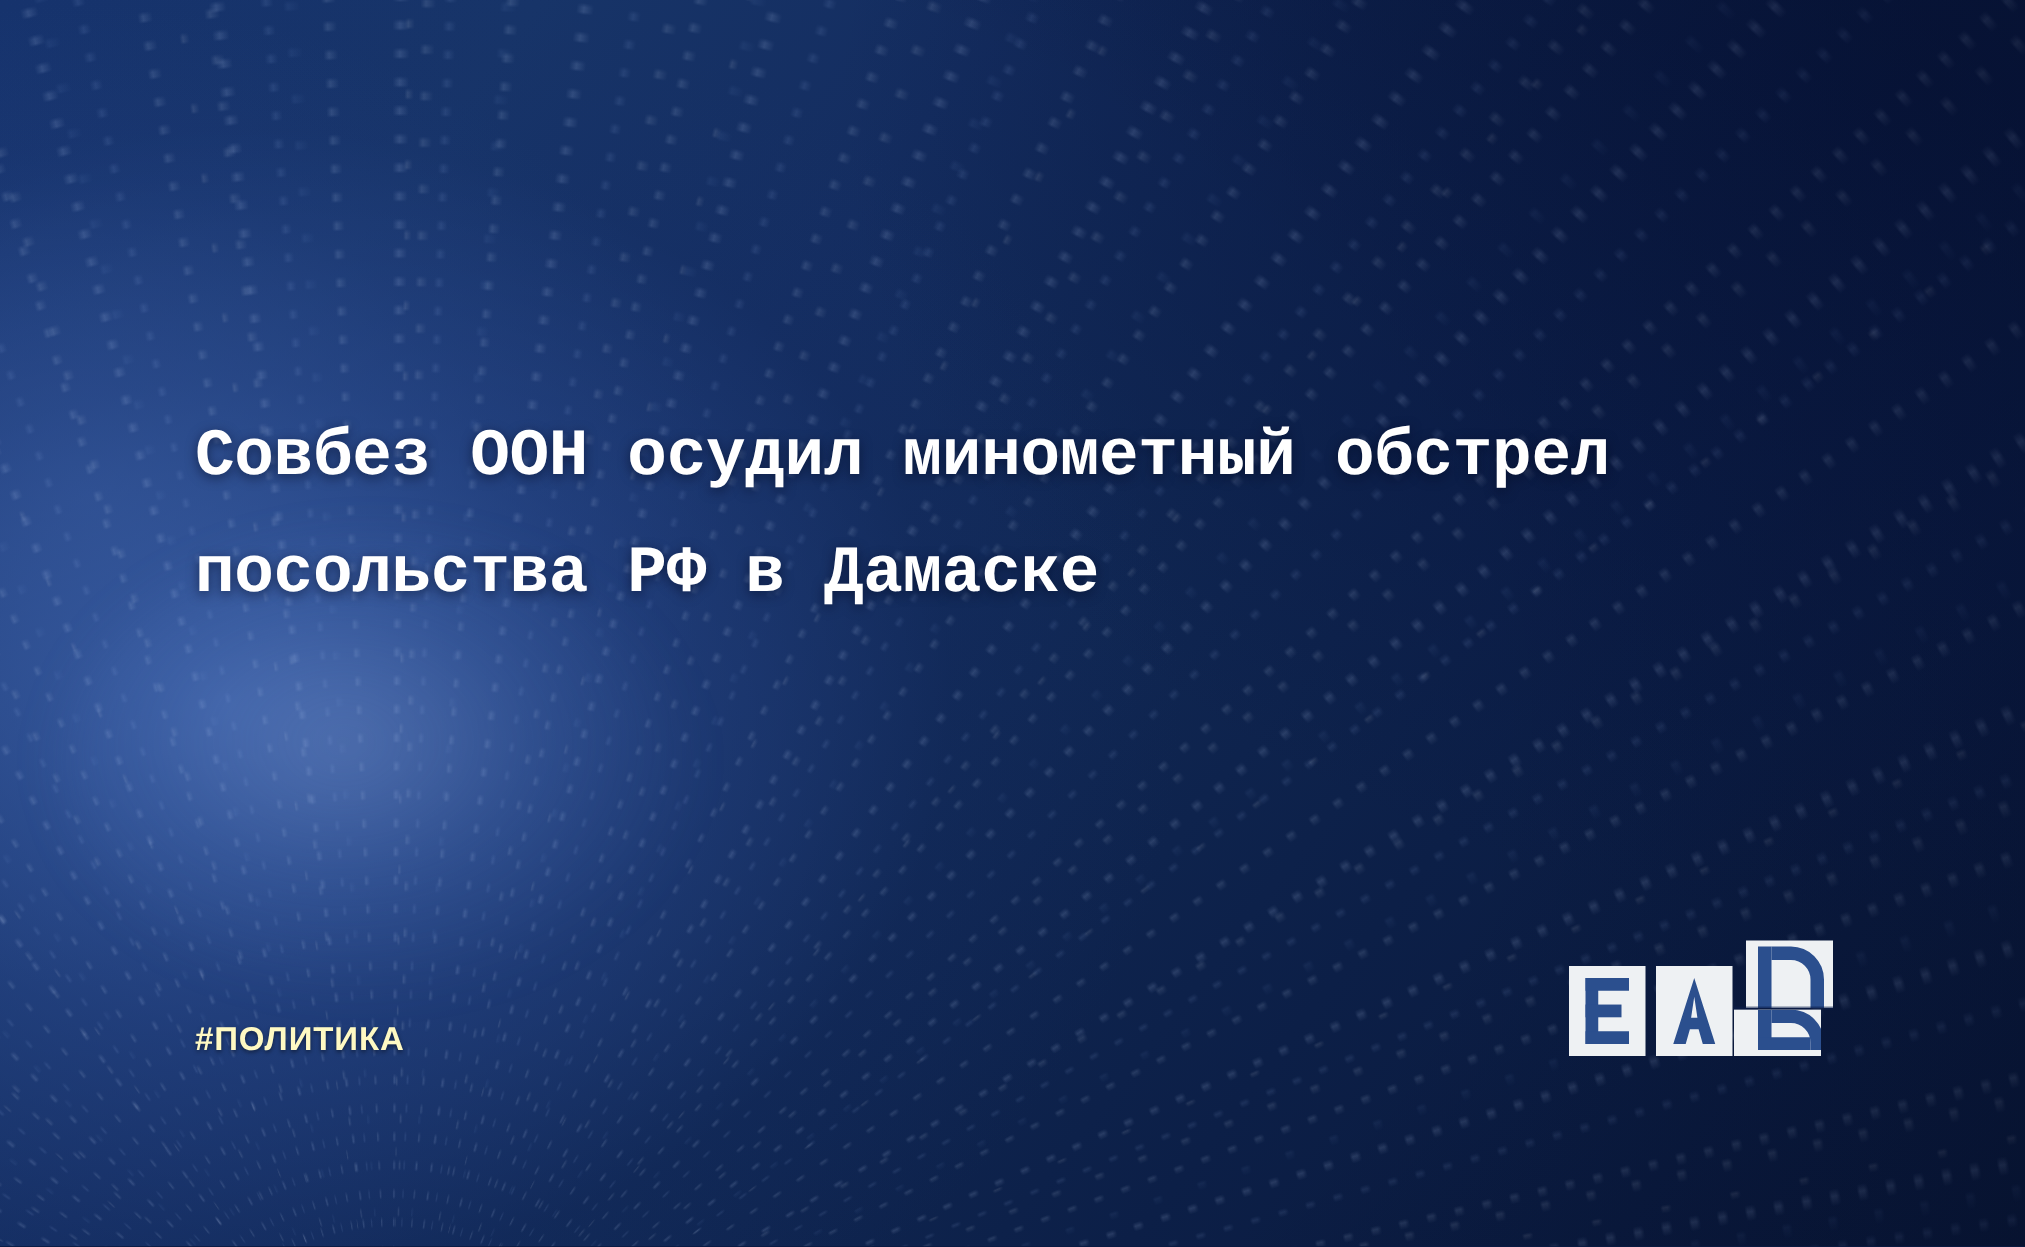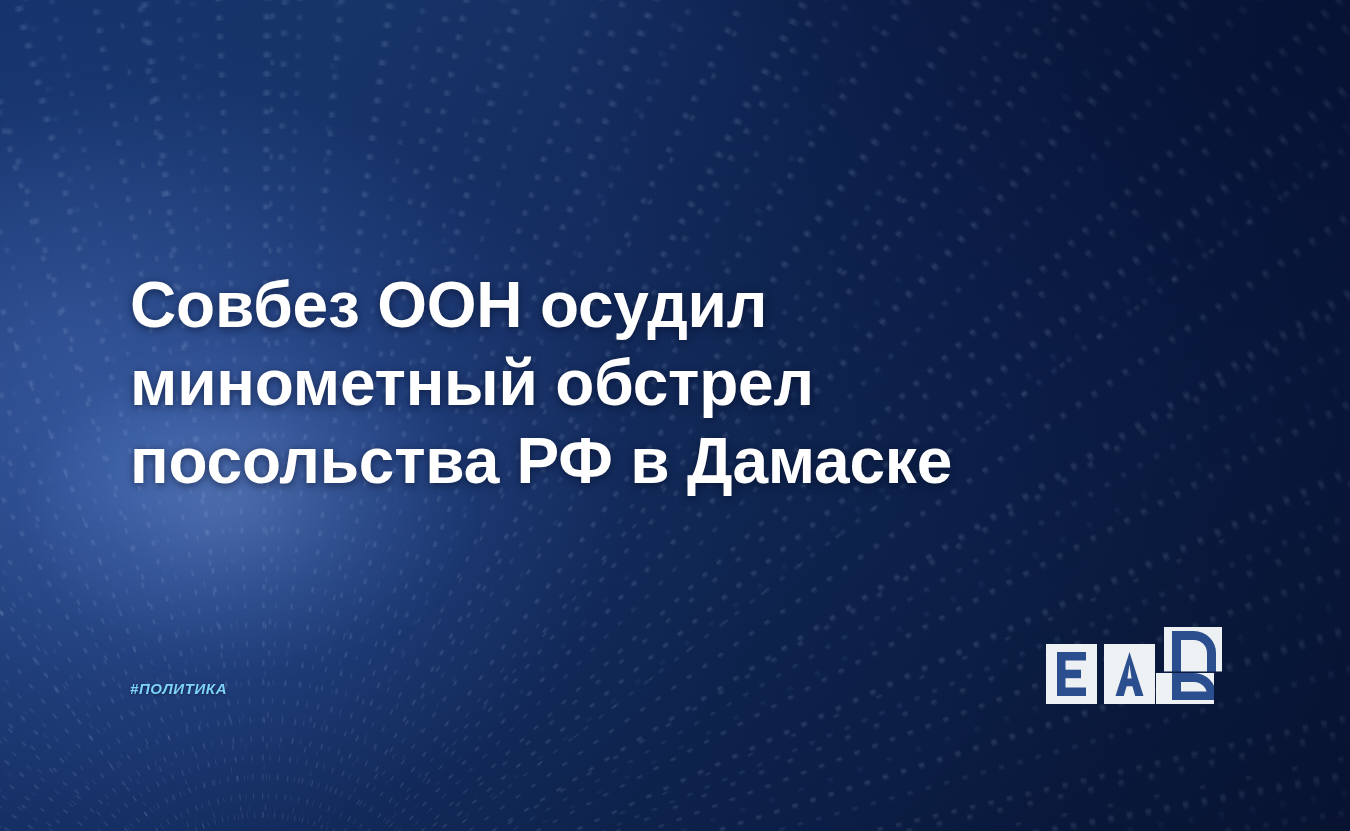--- a/index.html
+++ b/index.html
@@ -179,39 +179,39 @@
     color: #b6bbc3;
     text-shadow: 0 1px 3px rgba(0,0,0,0.45);
     white-space: nowrap;
   }
 
   .headline {
     position: absolute;
     left: 130px;
     top: 266px;
     width: 960px;
-    font-size: 64px;
+    font-size: 44px;
     line-height: 78px;
     font-weight: 700;
     color: #ffffff;
     letter-spacing: -0.2px;
     text-shadow: 0 2px 8px rgba(3,10,32,0.55);
+    font-family: Liberation Mono, monospace;
   }
 
   .tag {
     position: absolute;
     left: 130px;
     top: 680px;
-    font-size: 15px;
+    font-size: 22px;
     font-weight: 700;
     letter-spacing: 0.6px;
-    color: #7dd3fc;
+    color: #fef9c3;
     text-shadow: 0 1px 3px rgba(0,0,0,0.45);
     white-space: nowrap;
-    font-style: italic;
   }
 
   
   .logo {
     position: absolute;
     left: 1046px;
     top: 627px;
     width: 176px;
     height: 77px;
   }

